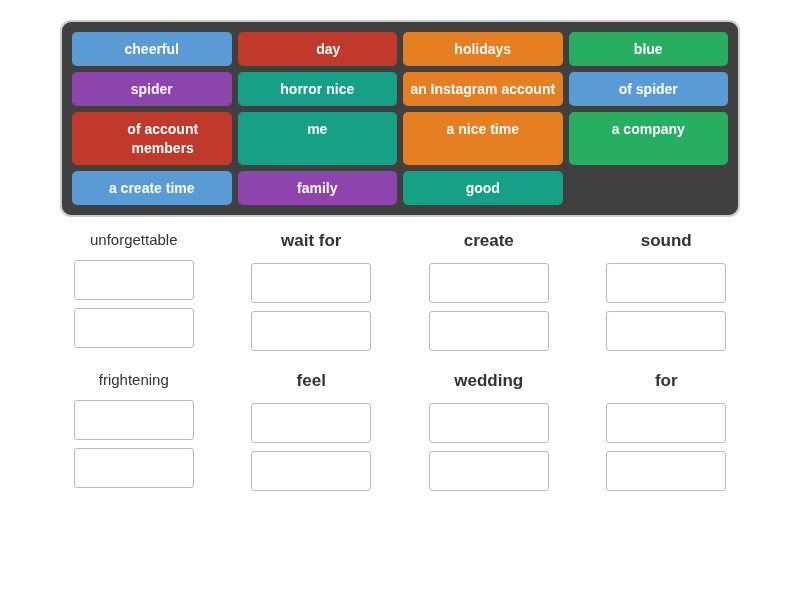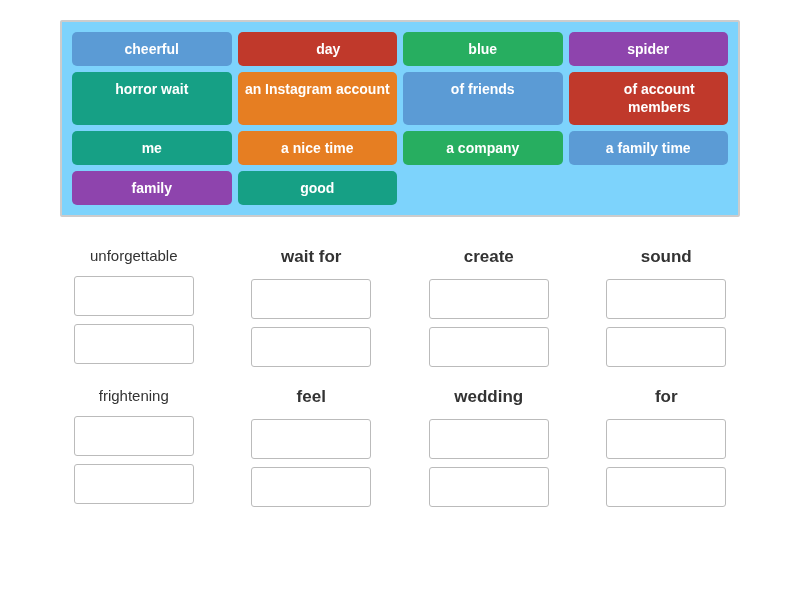--- a/index.html
+++ b/index.html
@@ -11,27 +11,27 @@
       overflow: hidden;
     }
 
     .main-container {
       padding: 20px 60px;
     }
 
     
     .word-bank {
       border: 2px solid #ccc;
-      border-radius: 2px;
+      border-radius: 11px;
       padding: 10px;
       display: grid;
       grid-template-columns: repeat(4, 1fr);
       gap: 6px;
-      margin-bottom: 30px;
-      background: #7dd3fc;
+      margin-bottom: 14px;
+      background: #404040;
     }
 
     .word-tile {
       border-radius: 5px;
       padding: 8px 6px;
       text-align: center;
       color: #fff;
       font-weight: bold;
       font-size: 14px;
       cursor: pointer;
@@ -82,30 +82,31 @@
     }
   </style>
 </head>
 <body>
 
 <div class="main-container">
 
   <div class="word-bank" id="word-bank-grid">
   <div class="word-tile tile-blue">cheerful</div>
       <div class="word-tile tile-red">day</div>
+      <div class="word-tile tile-orange">holidays</div>
       <div class="word-tile tile-green">blue</div>
       <div class="word-tile tile-purple">spider</div>
-      <div class="word-tile tile-teal">horror wait</div>
+      <div class="word-tile tile-teal">horror nice</div>
       <div class="word-tile tile-orange">an Instagram account</div>
-      <div class="word-tile tile-blue">of friends</div>
+      <div class="word-tile tile-blue">of spider</div>
       <div class="word-tile tile-red">of account members</div>
       <div class="word-tile tile-teal">me</div>
       <div class="word-tile tile-orange">a nice time</div>
       <div class="word-tile tile-green">a company</div>
-      <div class="word-tile tile-blue">a family time</div>
+      <div class="word-tile tile-blue">a create time</div>
       <div class="word-tile tile-purple">family</div>
       <div class="word-tile tile-teal">good</div>
     </div>
 
   <div class="drop-area" id="drop-area-grid">
   <div class="column">
         <div class="column-label small">unforgettable</div>
         <div class="drop-box"></div>
         <div class="drop-box"></div>
       </div>

